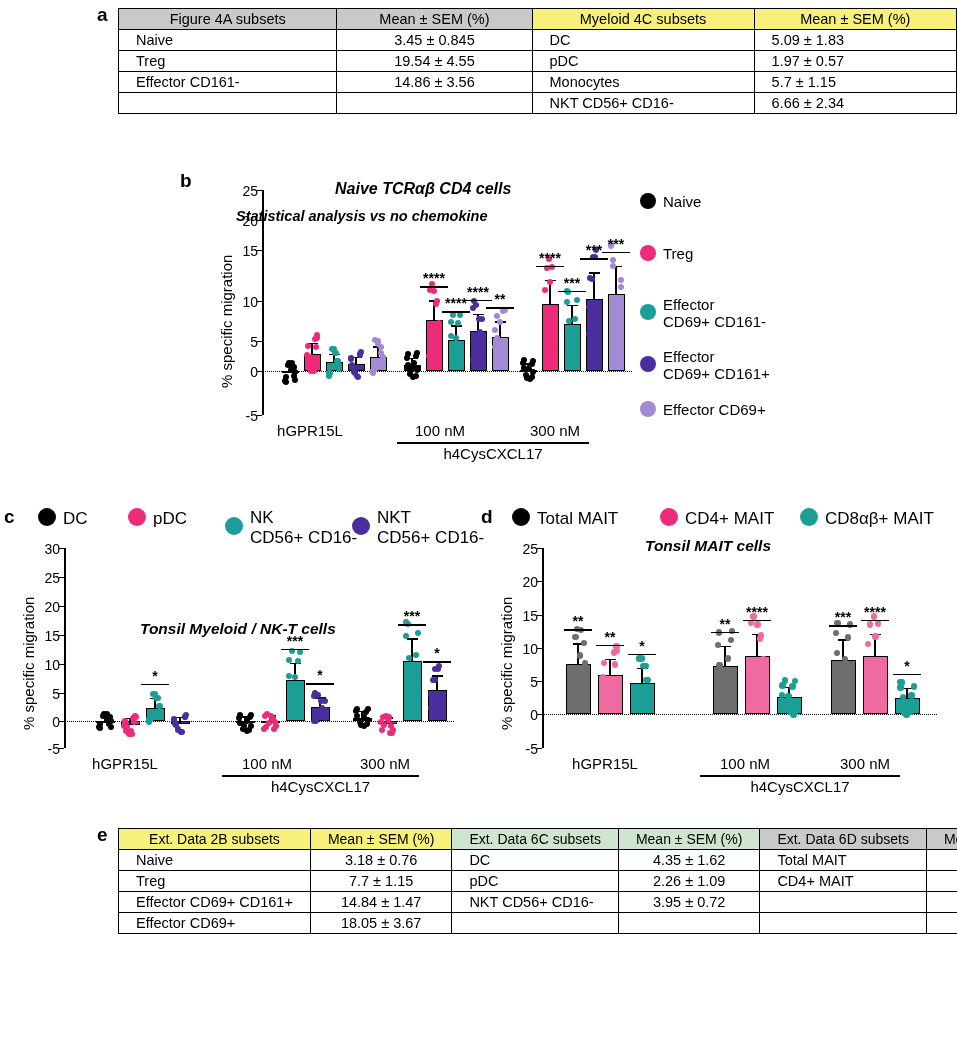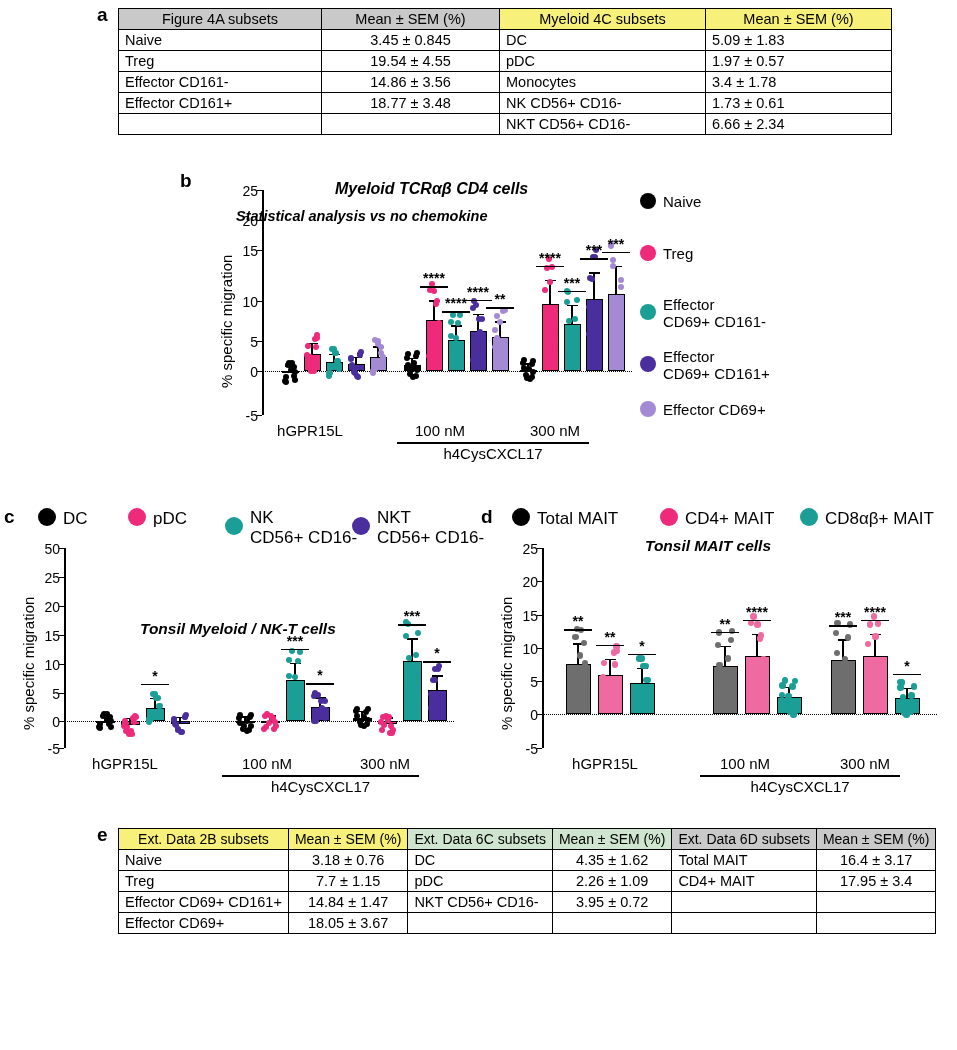--- a/index.html
+++ b/index.html
@@ -16,21 +16,21 @@
     font-weight:bold;
     font-size:19px;
   }
   
   table.sci{
     border-collapse:collapse;
     font-size:14.5px;
   }
   table.sci td, table.sci th{
     border:1px solid #000;
-    padding:2px 6px;
+    padding:2px 17px;
     text-align:left;
     font-weight:normal;
     white-space:nowrap;
   }
   table.sci th{ text-align:center; font-weight:normal;}
   .hdr-grey{background:#c9c9c9;}
   .hdr-yellow{background:#f7f07a;}
   .hdr-green{background:#cfe5cf;}
 
   #tableA{position:absolute;left:118px;top:8px;}
@@ -108,39 +108,33 @@
   <tr>
     <td>Treg</td>
     <td>19.54 ± 4.55</td>
     <td>pDC</td>
     <td>1.97 ± 0.57</td>
   </tr>
   <tr>
     <td>Effector CD161-</td>
     <td>14.86 ± 3.56</td>
     <td>Monocytes</td>
-    <td>3.4 ± 1.78</td>
-  </tr>
-  <tr>
-    <td>Effector CD161+</td>
-    <td>18.77 ± 3.48</td>
-    <td>NK CD56+ CD16-</td>
-    <td>1.73 ± 0.61</td>
+    <td>5.7 ± 1.15</td>
   </tr>
   <tr>
     <td>&nbsp;</td>
     <td>&nbsp;</td>
     <td>NKT CD56+ CD16-</td>
     <td>6.66 ± 2.34</td>
   </tr>
 </tbody>
   </table>
 
 <div class="chart" id="chartB" style="left:230px;top:178px;width:390px;height:240px;"></div>
-<div class="title-it" style="left:335px;top:180px;">Myeloid TCRαβ CD4 cells</div>
+<div class="title-it" style="left:335px;top:180px;">Naive TCRαβ CD4 cells</div>
 <div class="subtitle-it" style="left:236px;top:208px;">Statistical analysis vs no chemokine</div>
 
 <div class="ylabel" style="left:218px;top:388px;">% specific migration</div>
 <div class="axis-line" style="left:262px;top:190px;width:1.6px;height:225px;"></div>
 <div class="zero-line" style="left:262px;top:371px;width:370px;"></div>
 
 <div class="tick-label" style="left:228px;top:183px;width:30px;">25</div>
 <div class="tick-mark" style="left:257px;top:190px;"></div>
 <div class="tick-label" style="left:228px;top:213px;width:30px;">20</div>
 <div class="tick-mark" style="left:257px;top:220px;"></div>
@@ -402,21 +396,21 @@
     <div class="legend-item" style="left: 38px; top: 508px; font-size: 17px;"><span class="legend-dot" style="width: 18px; height: 18px; background: rgb(0, 0, 0);"></span><span class="legend-text">DC</span></div>
     <div class="legend-item" style="left: 128px; top: 508px; font-size: 17px;"><span class="legend-dot" style="width: 18px; height: 18px; background: rgb(238, 42, 123);"></span><span class="legend-text">pDC</span></div>
     <div class="legend-item" style="left: 225px; top: 508px; font-size: 17px;"><span class="legend-dot" style="width: 18px; height: 18px; background: rgb(26, 158, 150);"></span><span class="legend-text">NK<br>CD56+ CD16-</span></div>
     <div class="legend-item" style="left: 352px; top: 508px; font-size: 17px;"><span class="legend-dot" style="width: 18px; height: 18px; background: rgb(75, 46, 158);"></span><span class="legend-text">NKT<br>CD56+ CD16-</span></div>
   </div>
 <div class="title-it" style="left:140px;top:620px;font-size:15.5px;">Tonsil Myeloid / NK-T cells</div>
 <div class="ylabel" style="left:20px;top:730px;">% specific migration</div>
 <div class="axis-line" style="left:64px;top:548px;width:1.6px;height:200px;"></div>
 <div class="zero-line" style="left:64px;top:721px;width:390px;"></div>
 
-<div class="tick-label" style="left:28px;top:541px;width:32px;">50</div>
+<div class="tick-label" style="left:28px;top:541px;width:32px;">30</div>
 <div class="tick-mark" style="left:59px;top:548px;"></div>
 <div class="tick-label" style="left:28px;top:570px;width:32px;">25</div>
 <div class="tick-mark" style="left:59px;top:577px;"></div>
 <div class="tick-label" style="left:28px;top:599px;width:32px;">20</div>
 <div class="tick-mark" style="left:59px;top:606px;"></div>
 <div class="tick-label" style="left:28px;top:628px;width:32px;">15</div>
 <div class="tick-mark" style="left:59px;top:635px;"></div>
 <div class="tick-label" style="left:28px;top:657px;width:32px;">10</div>
 <div class="tick-mark" style="left:59px;top:664px;"></div>
 <div class="tick-label" style="left:28px;top:686px;width:32px;">5</div>

